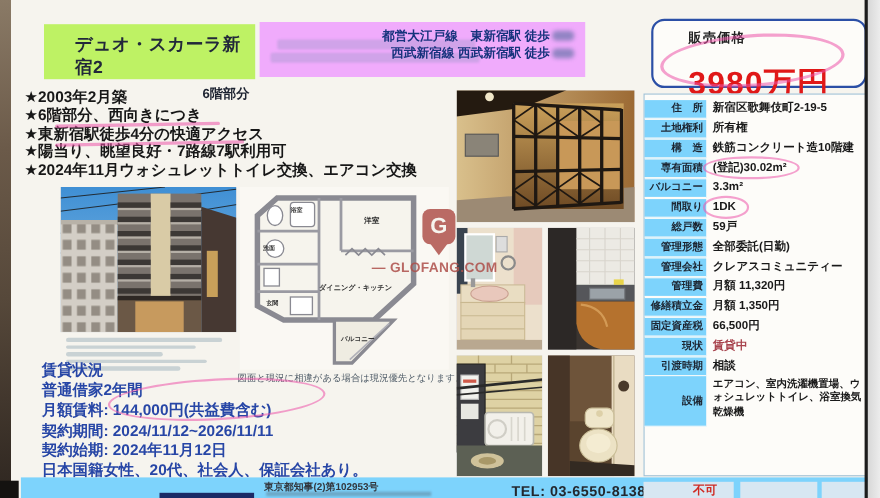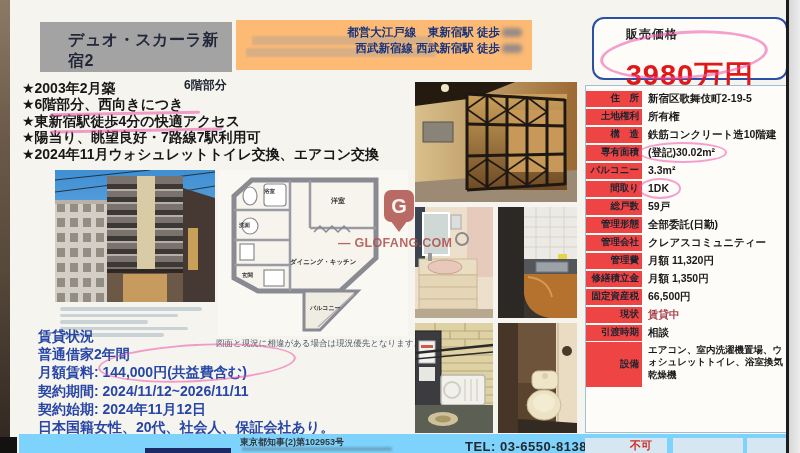--- a/index.html
+++ b/index.html
@@ -7,24 +7,24 @@
   body { font-family:"Liberation Sans","DejaVu Sans",sans-serif; background:#e7e6e4; }
   .page { position:relative; width:800px; height:453px; overflow:hidden; background:#e7e6e4; }
   .paper { position:absolute; left:9px; top:0; width:777px; height:453px; background:#f6f4ee; }
   .edge-left { position:absolute; left:0; top:0; width:10px; height:453px;
     background:linear-gradient(175deg,#8a7a66 0%,#6b5a49 30%,#56483a 60%,#2e2620 100%); }
   .edge-right-line { position:absolute; left:786px; top:0; width:3px; height:453px; background:#1c1c1c; }
   .edge-right { position:absolute; left:789px; top:0; width:11px; height:453px; background:linear-gradient(90deg,#d8d8d8,#ececec); }
   .corner-wedge { position:absolute; left:0; top:437px; width:17px; height:16px; background:#141210; }
 
   
-  .title-box { position:absolute; left:40px; top:22px; width:192px; height:50px; background:#a3a3a3; }
+  .title-box { position:absolute; left:40px; top:22px; width:192px; height:50px; background:#bef264; }
   .title { position:absolute; left:28px; top:8px; font-size:16px; font-weight:bold; color:#22283a; letter-spacing:.5px; }
   .floor-note { position:absolute; left:144px; top:33px; font-size:12px; font-weight:bold; color:#1c2230; white-space:nowrap;margin-top:22px; }
-  .access-box { position:absolute; left:236px; top:20px; width:296px; height:50px; background:#fdba74; }
+  .access-box { position:absolute; left:236px; top:20px; width:296px; height:50px; background:#f0abfc; }
   .access-line { position:absolute; right:10px; font-size:11.5px; font-weight:bold; color:#17337d; white-space:nowrap; }
   .al1 { top:5px; } .al2 { top:21px; }
   .smudge { display:inline-block; width:20px; height:9px; margin-left:2px; border-radius:4px;
     background:rgba(70,100,150,.55); filter:blur(2px); vertical-align:middle; }
   .ghost-bar { position:absolute; background:rgba(110,140,175,.25); filter:blur(1px); border-radius:2px; }
 
   .price-box { position:absolute; left:592px; top:17px; width:196px; height:63px; background:#fdfcf9;
     border:2.5px solid #2b4fa6; border-radius:12px; }
   .price-label { position:absolute; left:32px; top:7px; font-size:12px; font-weight:bold; color:#222; letter-spacing:1px; }
   .price-value { position:absolute; left:0; top:37px; width:100%; text-align:center; font-size:29px; font-weight:bold; color:#e01818; letter-spacing:1px; }
@@ -55,21 +55,21 @@
   .fp-wash { left:21px; top:52px; font-size:5.5px; }
   .fp-ent { left:24px; top:102px; font-size:5.5px; }
   .disclaimer { position:absolute; left:216px; top:338px; width:210px; font-size:8.5px; color:#4d5a66; }
 
   .faded-lines { position:absolute; left:60px; top:307px; width:150px; }
   .faded-lines div { height:3.5px; margin-bottom:3px; background:rgba(130,155,170,.38); filter:blur(.7px); border-radius:2px; }
 
   
   .details-box { position:absolute; left:585px; top:85px; width:203px; height:348px; background:#fdfcf9; border:1.5px solid #9fc0d4; padding-top:4px; }
   .trow { display:flex; min-height:18px; align-items:center; }
-  .trow .lbl { width:56px; min-height:17px; background:#ef4444; font-size:9.5px; font-weight:bold; color:#1c2430;
+  .trow .lbl { width:56px; min-height:17px; background:#7dd3fc; font-size:9.5px; font-weight:bold; color:#1c2430;
     display:flex; align-items:center; justify-content:flex-end; padding-right:3px; border-bottom:1px solid #fdfcf9; }
   .trow .val { flex:1; padding-left:6px; font-size:10.5px; font-weight:600; color:#191919; line-height:1.1; }
   .trow.tall { min-height:46px; align-items:flex-start; }
   .trow.tall .lbl { min-height:46px; align-items:center;text-align:right; }
   .trow.tall .val { font-size:9.5px; line-height:1.3; padding-top:2px; }
   .val span { position:relative; display:inline-block; }
   .val span.circled::after { content:""; position:absolute; left:-9px; right:-12px; top:-5px; bottom:-4px;
     border:2px solid rgba(236,84,170,.55); border-radius:50%; }
   .val span.red-val { color:#a8444e; }
 

